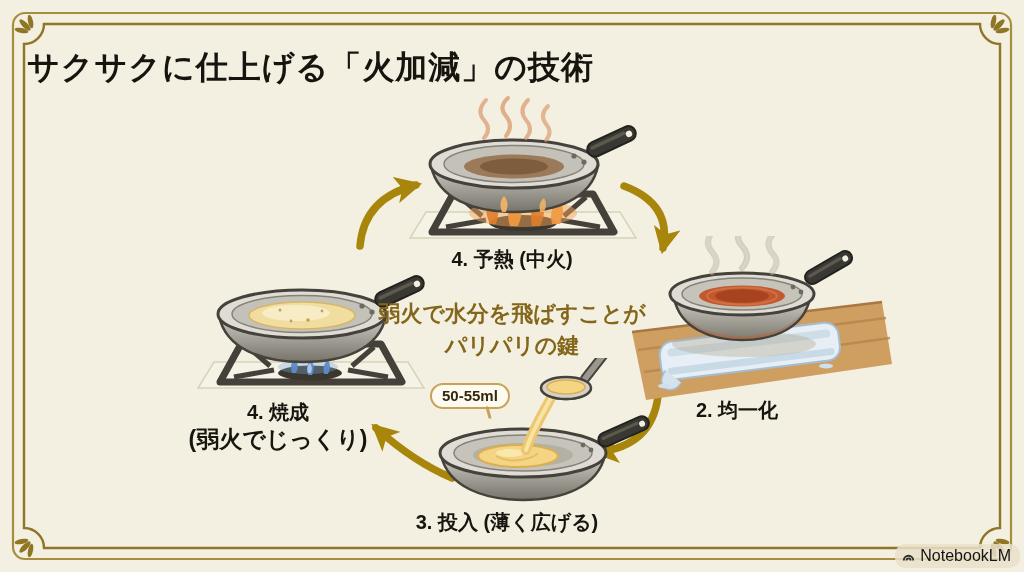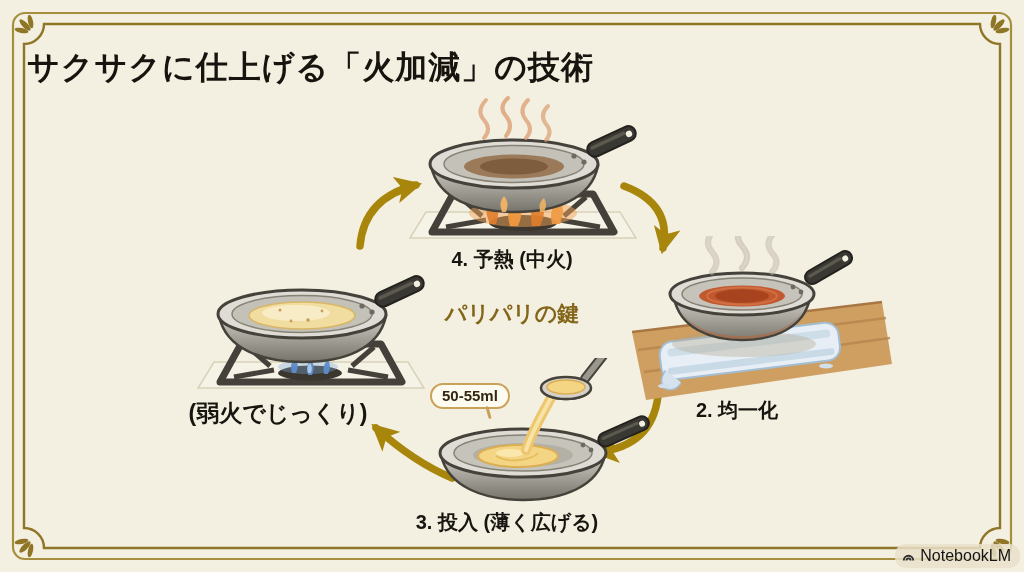--- a/index.html
+++ b/index.html
@@ -230,24 +230,26 @@
 
   <div class="abs step-label" style="left:627px;top:397px;width:220px;">
     <div>2. 均一化</div>
   </div>
 
   <div class="abs step-label" style="left:377px;top:509px;width:260px;">
     <span>3. 投入 (薄く広げる)</span>
   </div>
 
   <div class="abs step-label" style="left:168px;top:399px;width:220px;">
+    <div>4. 焼成</div>
     <div class="sub">(弱火でじっくり)</div>
   </div>
 
   <div class="abs center-note">
+    <div>弱火で水分を飛ばすことが</div>
     <div>パリパリの鍵</div>
   </div>
 
   <div class="abs badge">
     <span>50-55ml</span>
   </div>
 
   <div class="abs brand-pill">
     <svg width="13" height="11" viewBox="0 0 16 14">
       <path d="M2,12 a6,6 0 0 1 12,0" fill="none" stroke="#2e2e2e" stroke-width="2.4"></path>

